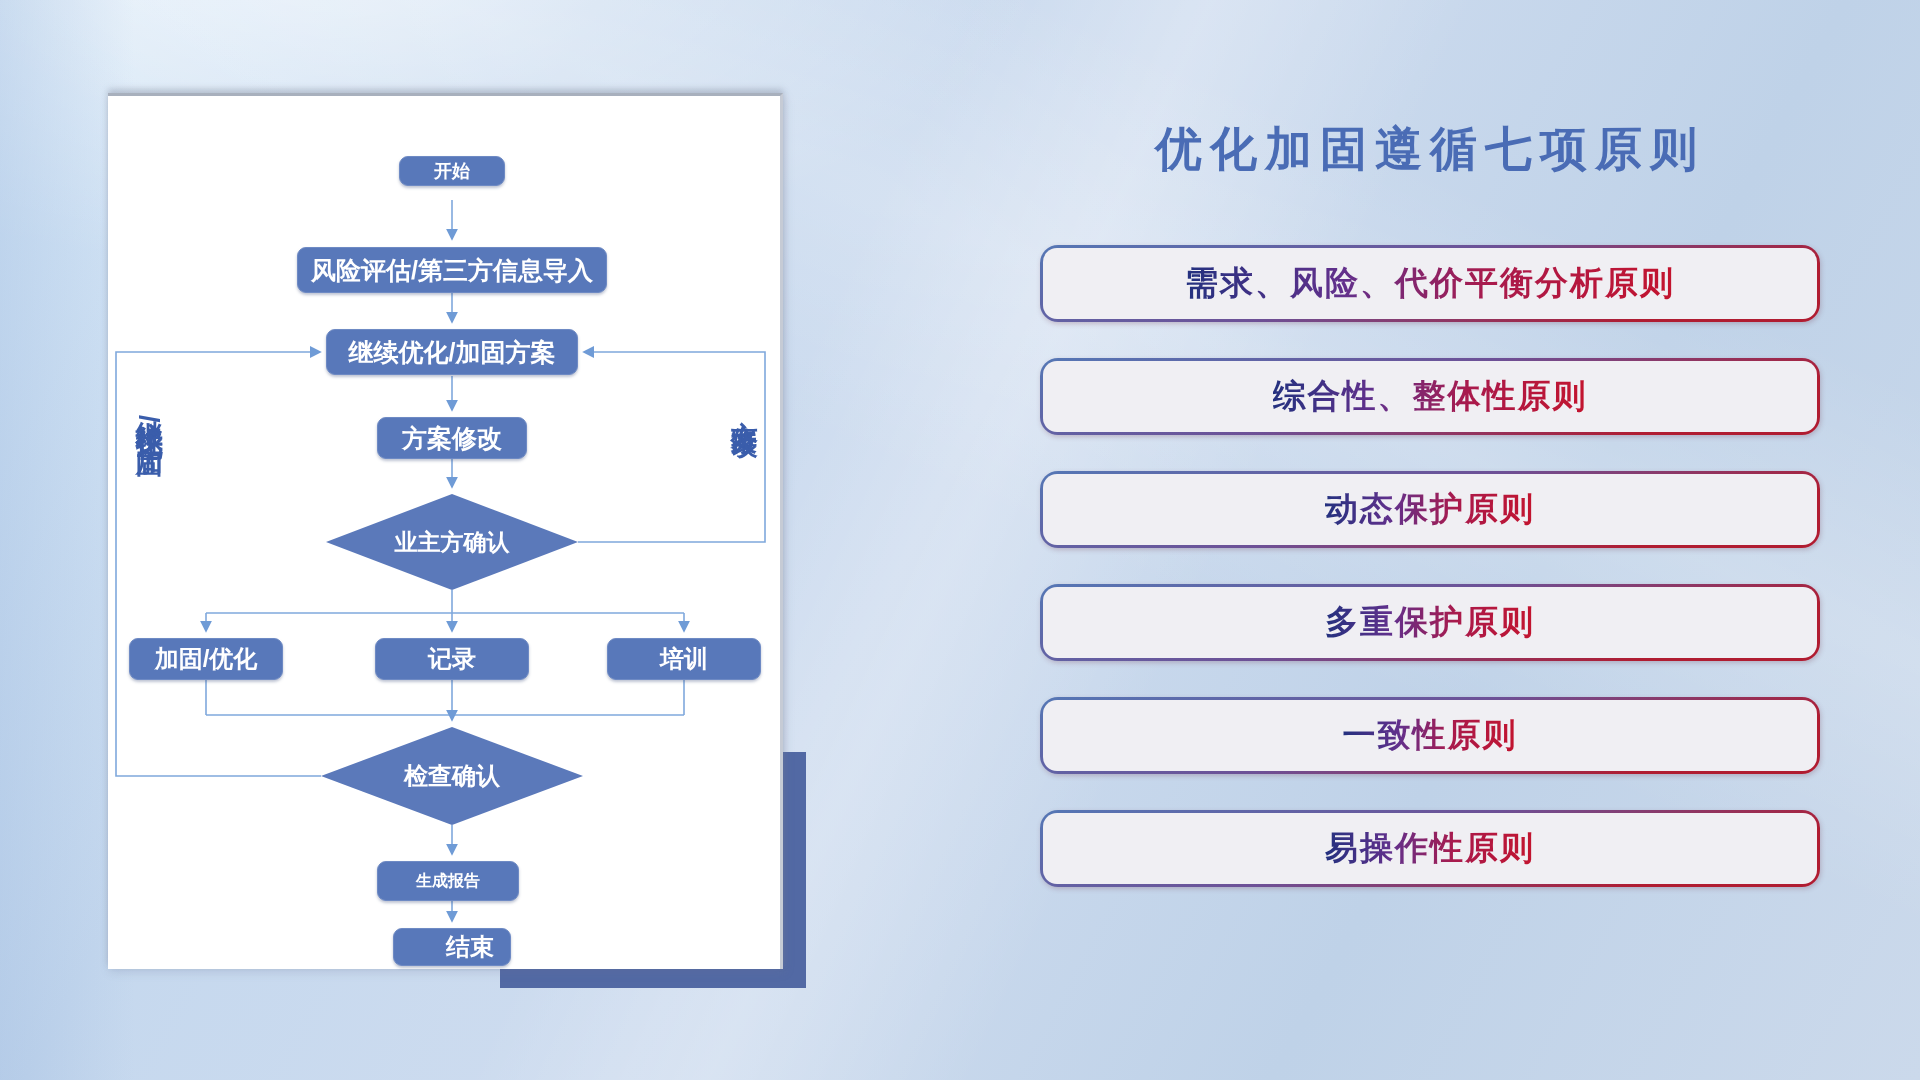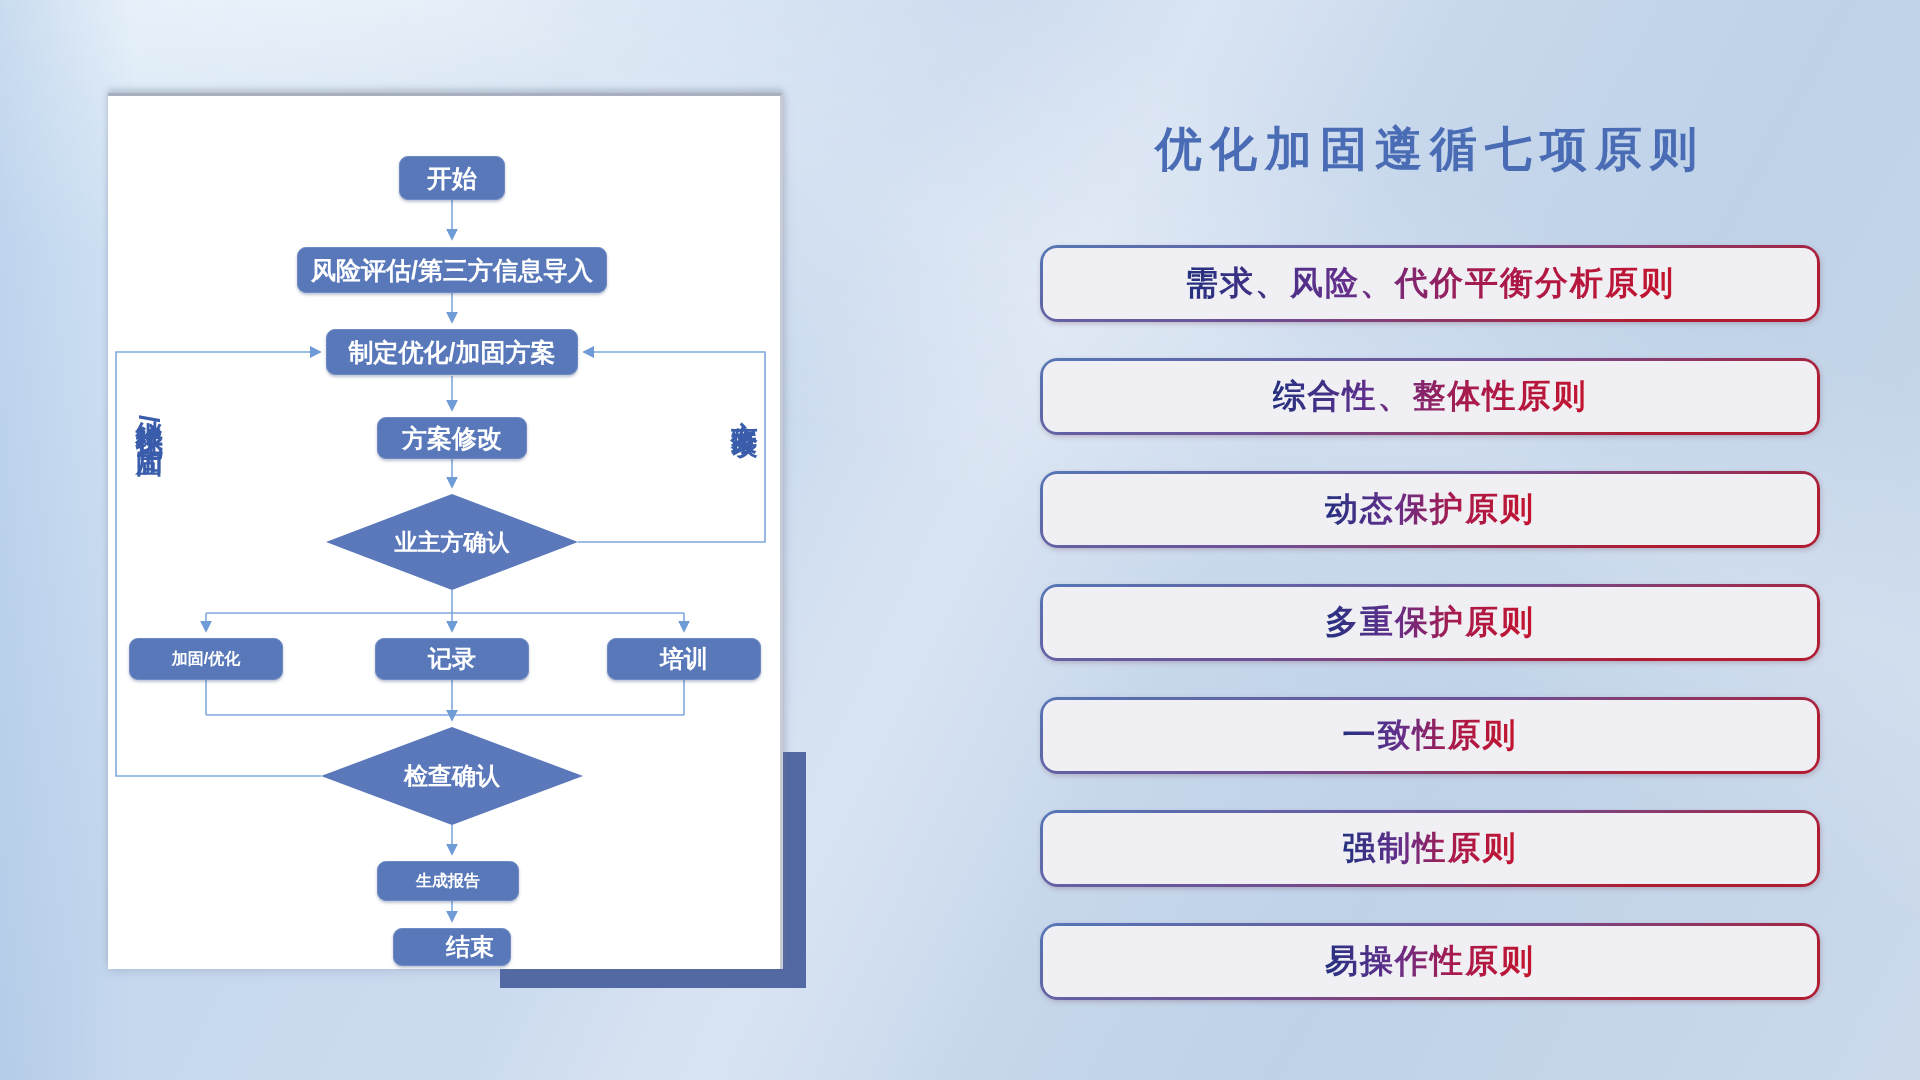--- a/index.html
+++ b/index.html
@@ -77,26 +77,26 @@
         <path d="M576 584 V619"></path>
         <path d="M98 619 H576"></path>
         <path d="M344 584 V624" marker-end="url(#arr)"></path>
         <path d="M344 729 V758" marker-end="url(#arr)"></path>
         <path d="M344 805 V825" marker-end="url(#arr)"></path>
         <path d="M213 680 H8 V256 H212" marker-end="url(#arr)"></path>
         <path d="M470 446 H657 V256 H476" marker-end="url(#arr)"></path>
       </g>
     </svg>
 
-    <div class="node" style="left:291px;top:60px;width:106px;height:44px;font-size:25px;">开始</div>
+    <div class="node" style="left:291px;top:60px;width:106px;height:30px;font-size:18px;">开始</div>
     <div class="node" style="left:189px;top:151px;width:310px;height:46px;font-size:25px;">风险评估/第三方信息导入</div>
-    <div class="node" style="left:218px;top:233px;width:252px;height:46px;font-size:25px;">制定优化/加固方案</div>
+    <div class="node" style="left:218px;top:233px;width:252px;height:46px;font-size:25px;">继续优化/加固方案</div>
     <div class="node" style="left:269px;top:321px;width:150px;height:42px;font-size:25px;">方案修改</div>
     <div class="diamond" style="left:218px;top:398px;width:252px;height:96px;font-size:23px;">业主方确认</div>
-    <div class="node" style="left:21px;top:542px;width:154px;height:42px;font-size:16px;text-align:center;">加固/优化</div>
+    <div class="node" style="left:21px;top:542px;width:154px;height:42px;font-size:24px;text-align:center;">加固/优化</div>
     <div class="node" style="left:267px;top:542px;width:154px;height:42px;font-size:24px;">记录</div>
     <div class="node" style="left:499px;top:542px;width:154px;height:42px;font-size:24px;">培训</div>
     <div class="diamond" style="left:213px;top:631px;width:262px;height:98px;font-size:24px;text-align:center;">检查确认</div>
     <div class="node" style="left:269px;top:765px;width:142px;height:40px;font-size:16px;">生成报告</div>
     <div class="node" style="left:285px;top:832px;width:118px;height:38px;font-size:24px;padding-left:36px;">结束</div>
 
     <div class="vlabel" style="left:27px;top:303px;">继续优化/加固</div>
     <div class="vlabel" style="left:622px;top:303px;">方案修改</div>
   </div>
 
@@ -123,22 +123,17 @@
         <span class="ptext">多重保护原则</span>
       </div>
     </div>
     <div class="pbox">
       <div class="pbox-inner">
         <span class="ptext">一致性原则</span>
       </div>
     </div>
     <div class="pbox">
       <div class="pbox-inner">
-        <span class="ptext">强制性原则</span>
-      </div>
-    </div>
-    <div class="pbox">
-      <div class="pbox-inner">
         <span class="ptext">易操作性原则</span>
       </div>
     </div>
   </div>
 </div>
 
 </body></html>

